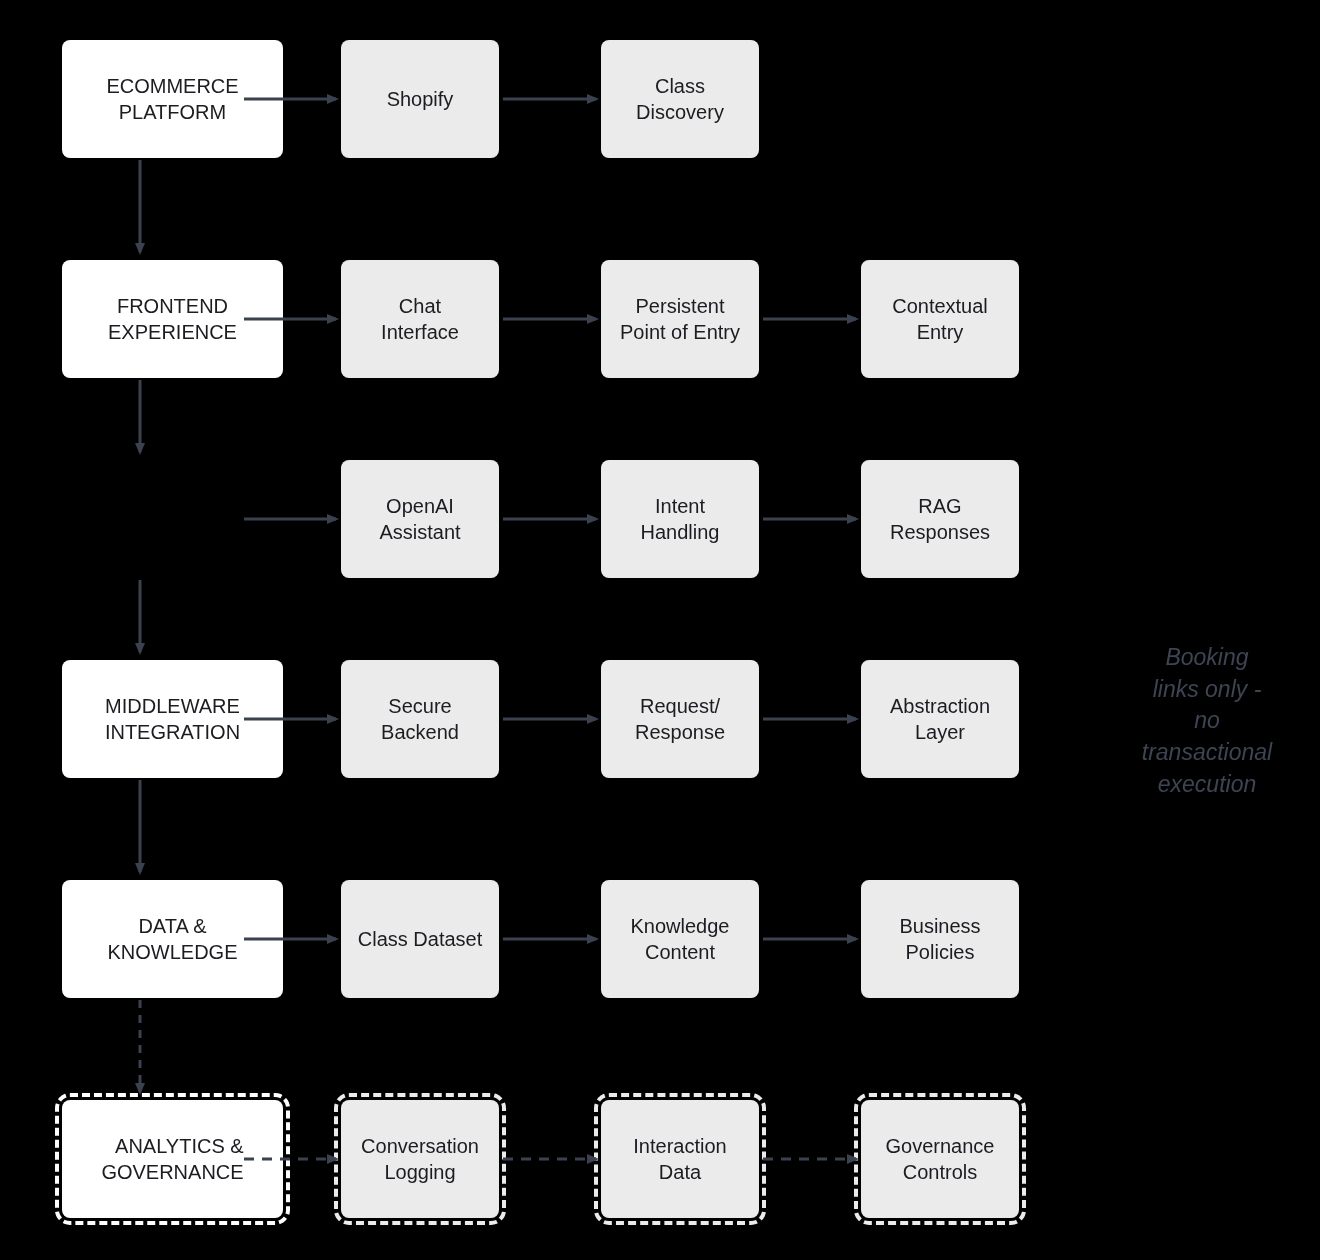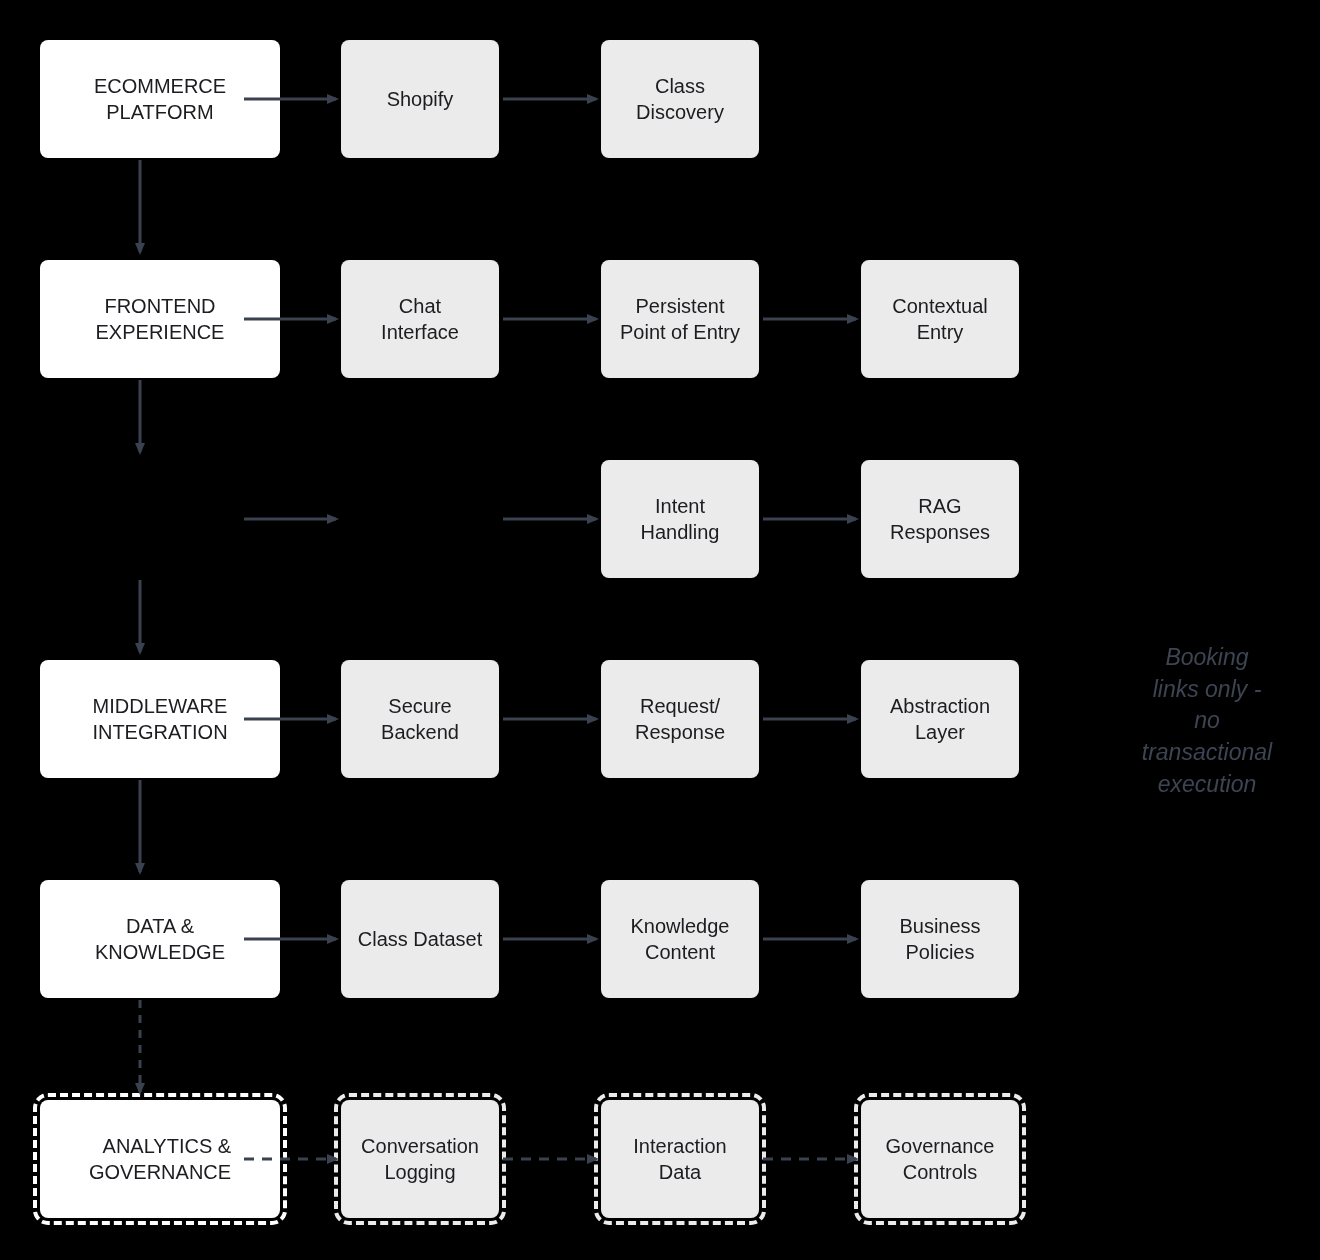--- a/index.html
+++ b/index.html
@@ -26,21 +26,21 @@
     display: flex;
     align-items: center;
     justify-content: center;
     text-align: center;
     color: var(--text);
     font-size: 20px;
     line-height: 1.3;
     white-space: pre-line;
     padding: 0 8px;
   }
-  .stage { width: 240px; background: var(--stage-fill); padding: 0 10px; }
+  .stage { width: 221px; background: var(--stage-fill); padding: 0 10px; margin-left: 22px; }
   .item  { width: 158px; background: var(--item-fill); }
   .stage.dashed { outline: 4px dashed var(--stage-fill); outline-offset: 3px; text-align: right; }
   .item.dashed  { outline: 4px dashed var(--item-fill);  outline-offset: 3px; }
   #arrows { position: absolute; inset: 0; pointer-events: none; }
   .conn { stroke: var(--arrow); stroke-width: 3; fill: none; }
   .conn.dash-h { stroke-dasharray: 10 8; }
   .conn.dash-v { stroke-dasharray: 8 7; }
   #head path { fill: var(--arrow); }
   .note {
     position: absolute;
@@ -68,20 +68,22 @@
 
   <div class="box stage" style="left:40px;top:260px">FRONTEND
 EXPERIENCE</div>
   <div class="box item" style="left:341px;top:260px">Chat
 Interface</div>
   <div class="box item" style="left:601px;top:260px">Persistent
 Point of Entry</div>
   <div class="box item" style="left:861px;top:260px">Contextual
 Entry</div>
 
+  <div class="box item" style="left:341px;top:460px">OpenAI
+Assistant</div>
   <div class="box item" style="left:601px;top:460px">Intent
 Handling</div>
   <div class="box item" style="left:861px;top:460px">RAG
 Responses</div>
 
   <div class="box stage" style="left:40px;top:660px">MIDDLEWARE
 INTEGRATION</div>
   <div class="box item" style="left:341px;top:660px">Secure
 Backend</div>
   <div class="box item" style="left:601px;top:660px">Request/

